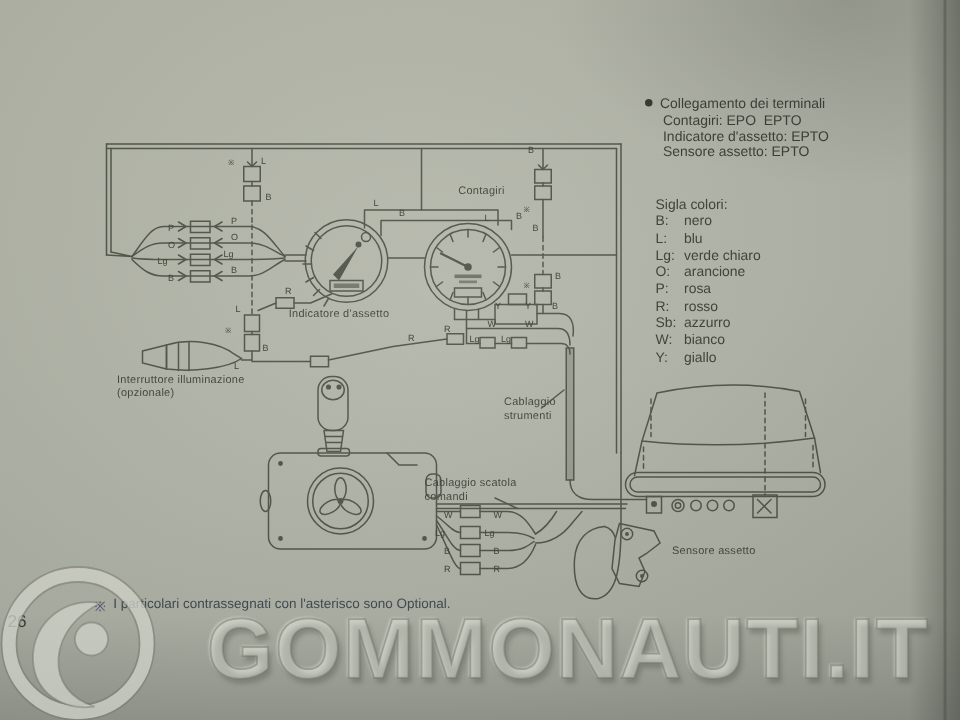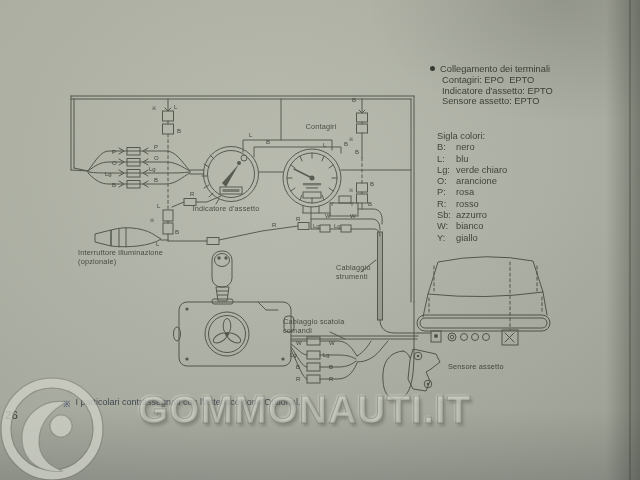--- a/index.html
+++ b/index.html
@@ -39,21 +39,21 @@
     font-size:9.3px;line-height:11.3px;}
   .c-row{display:flex;}
   .c-code{width:19px;}
   
   .note{position:absolute;left:63px;top:397px;font-size:9px;display:flex;gap:5px;}
   .note-sym{color:#44517e;}
   .note-txt{color:#3e4650;}
   .pagenum{position:absolute;left:5px;top:409px;font-size:11.5px;color:#363b31;}
   
   .wm{position:absolute;inset:0;pointer-events:none;z-index:5;}
-  .wm-text{position:absolute;left:138px;top:388px;font-size:39px;font-weight:bold;
+  .wm-text{position:absolute;left:138px;top:400px;font-size:57px;font-weight:bold;
     letter-spacing:1px;white-space:nowrap;
     color:rgba(198,201,190,.50);
     -webkit-text-stroke:1.2px rgba(113,116,106,.50);
     text-shadow:2px 3px 3px rgba(85,88,80,.38),-1px -1px 2px rgba(240,242,233,.55);}
   .wm-logo{position:absolute;left:-3px;top:374px;}
 </style>
 </head>
 <body>
 
 <svg class="diagram" width="640" height="480" viewBox="0 0 640 480">

